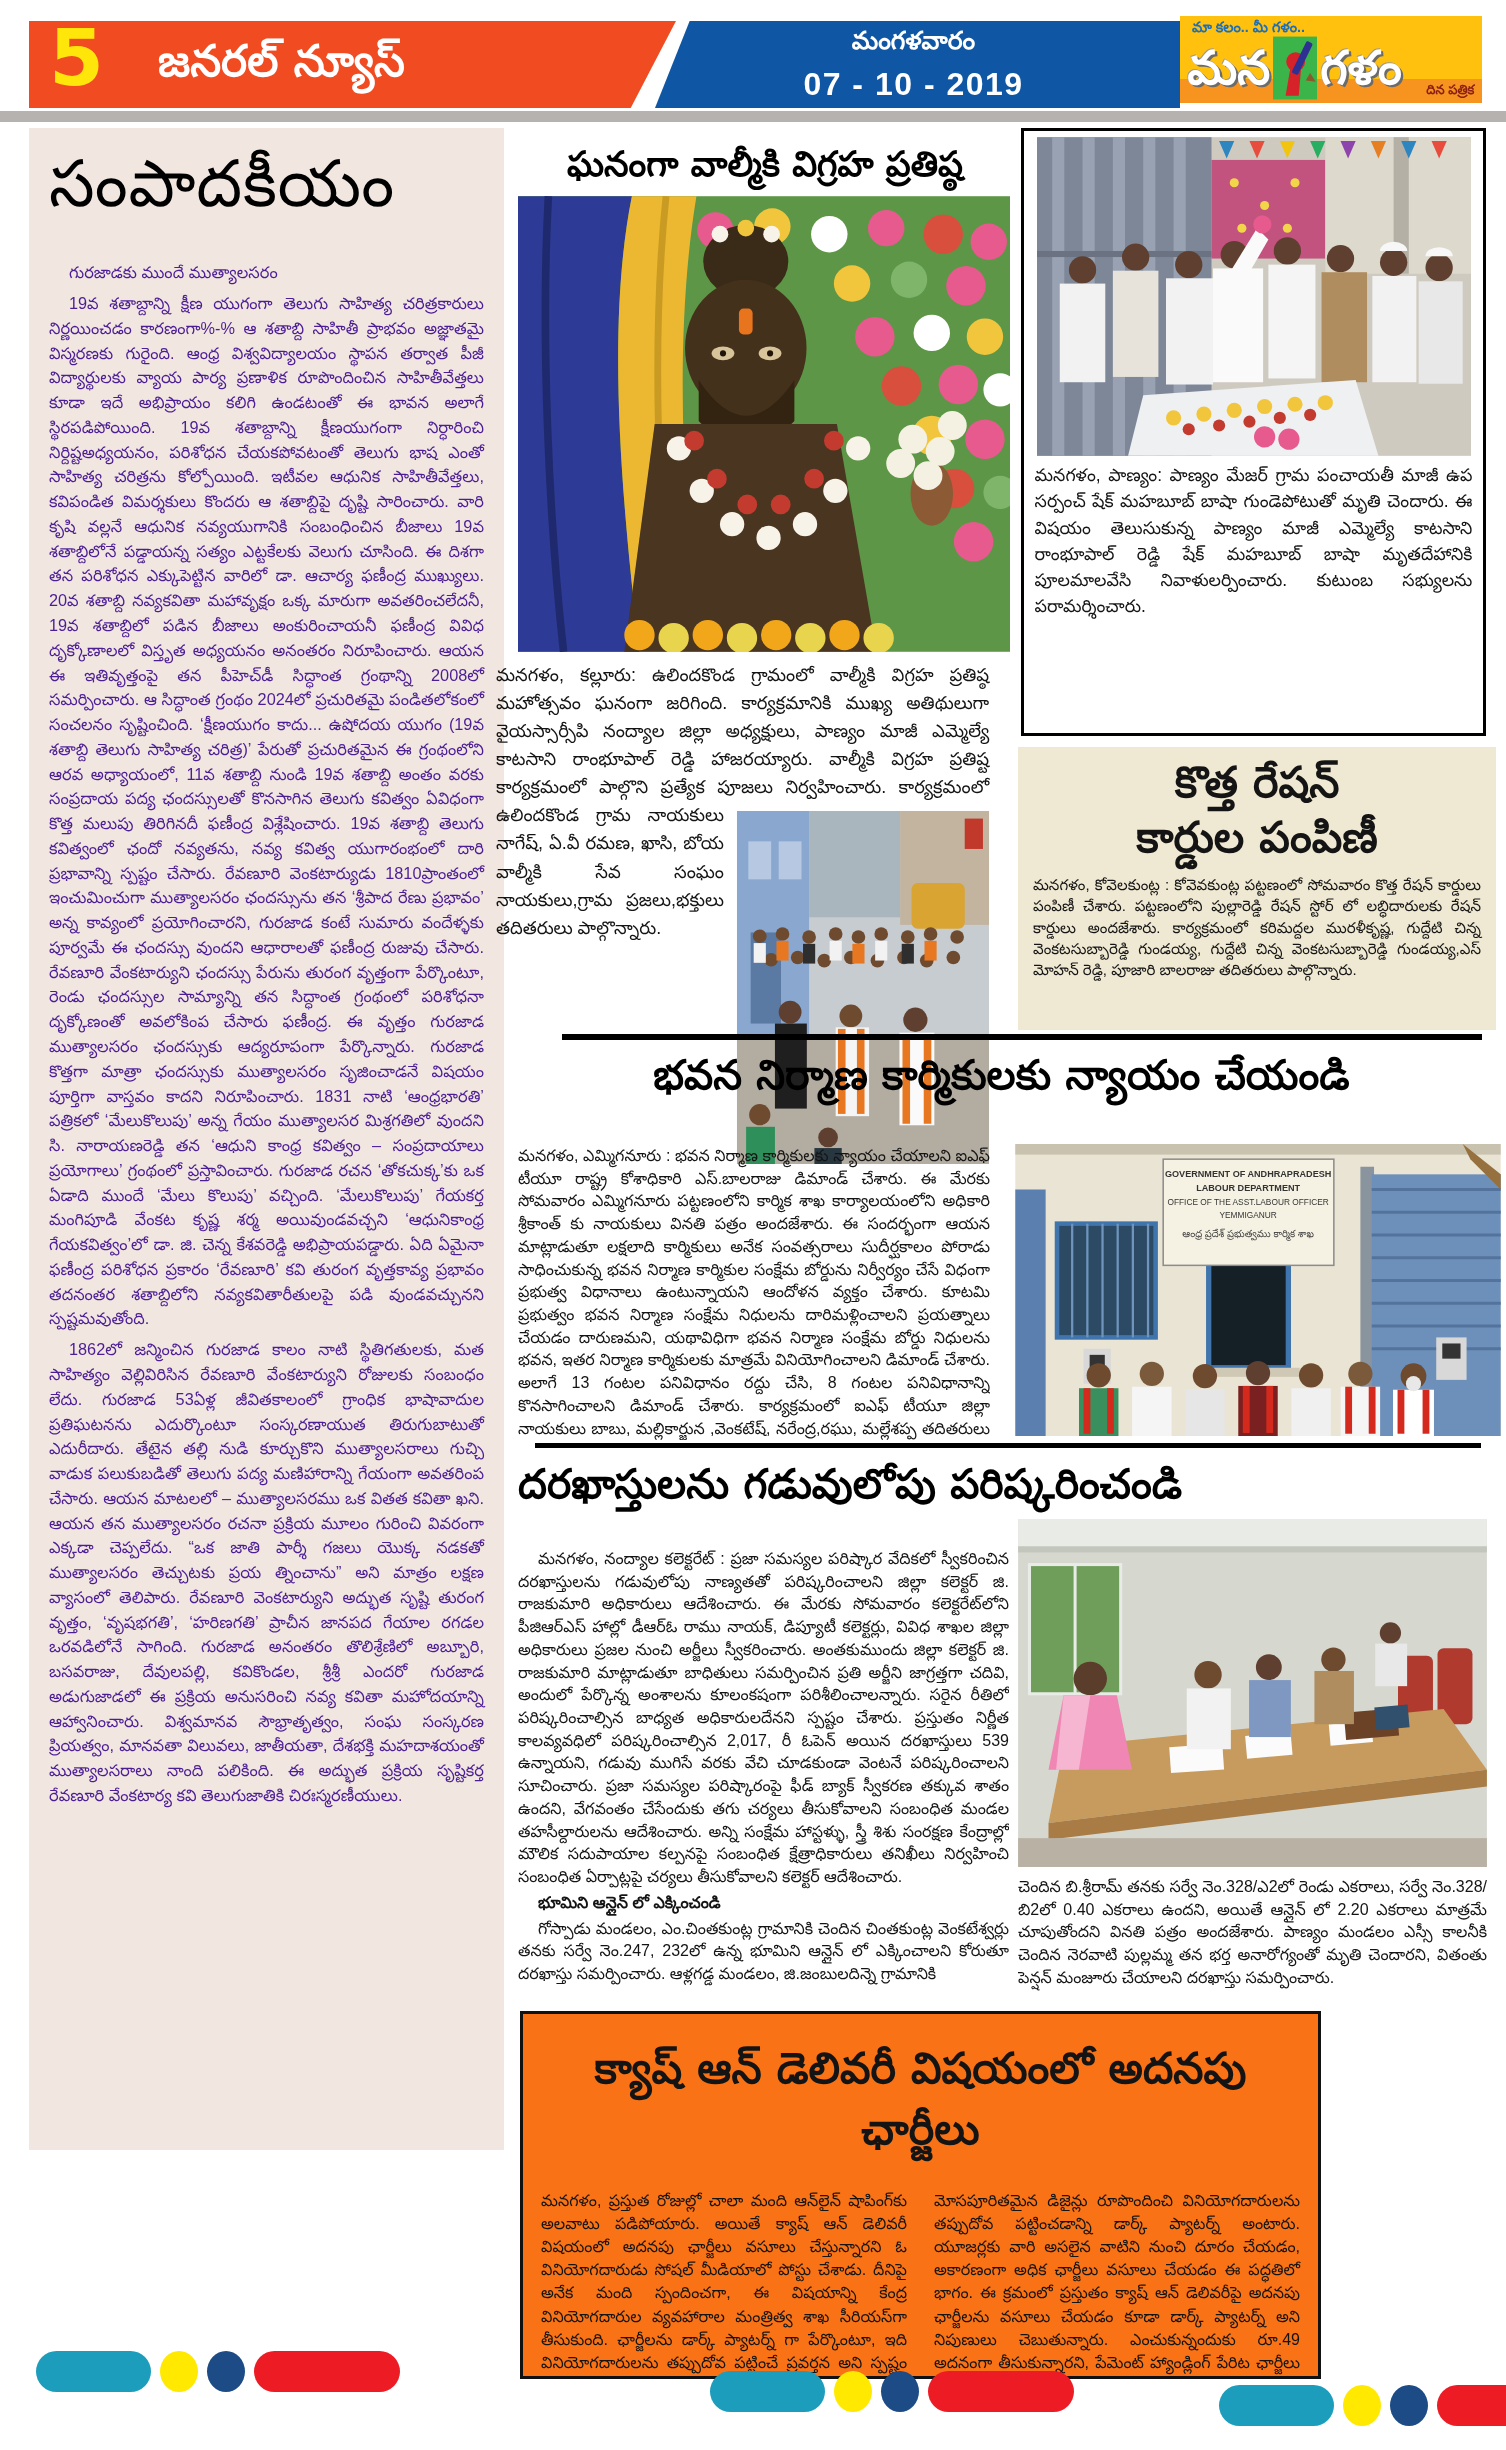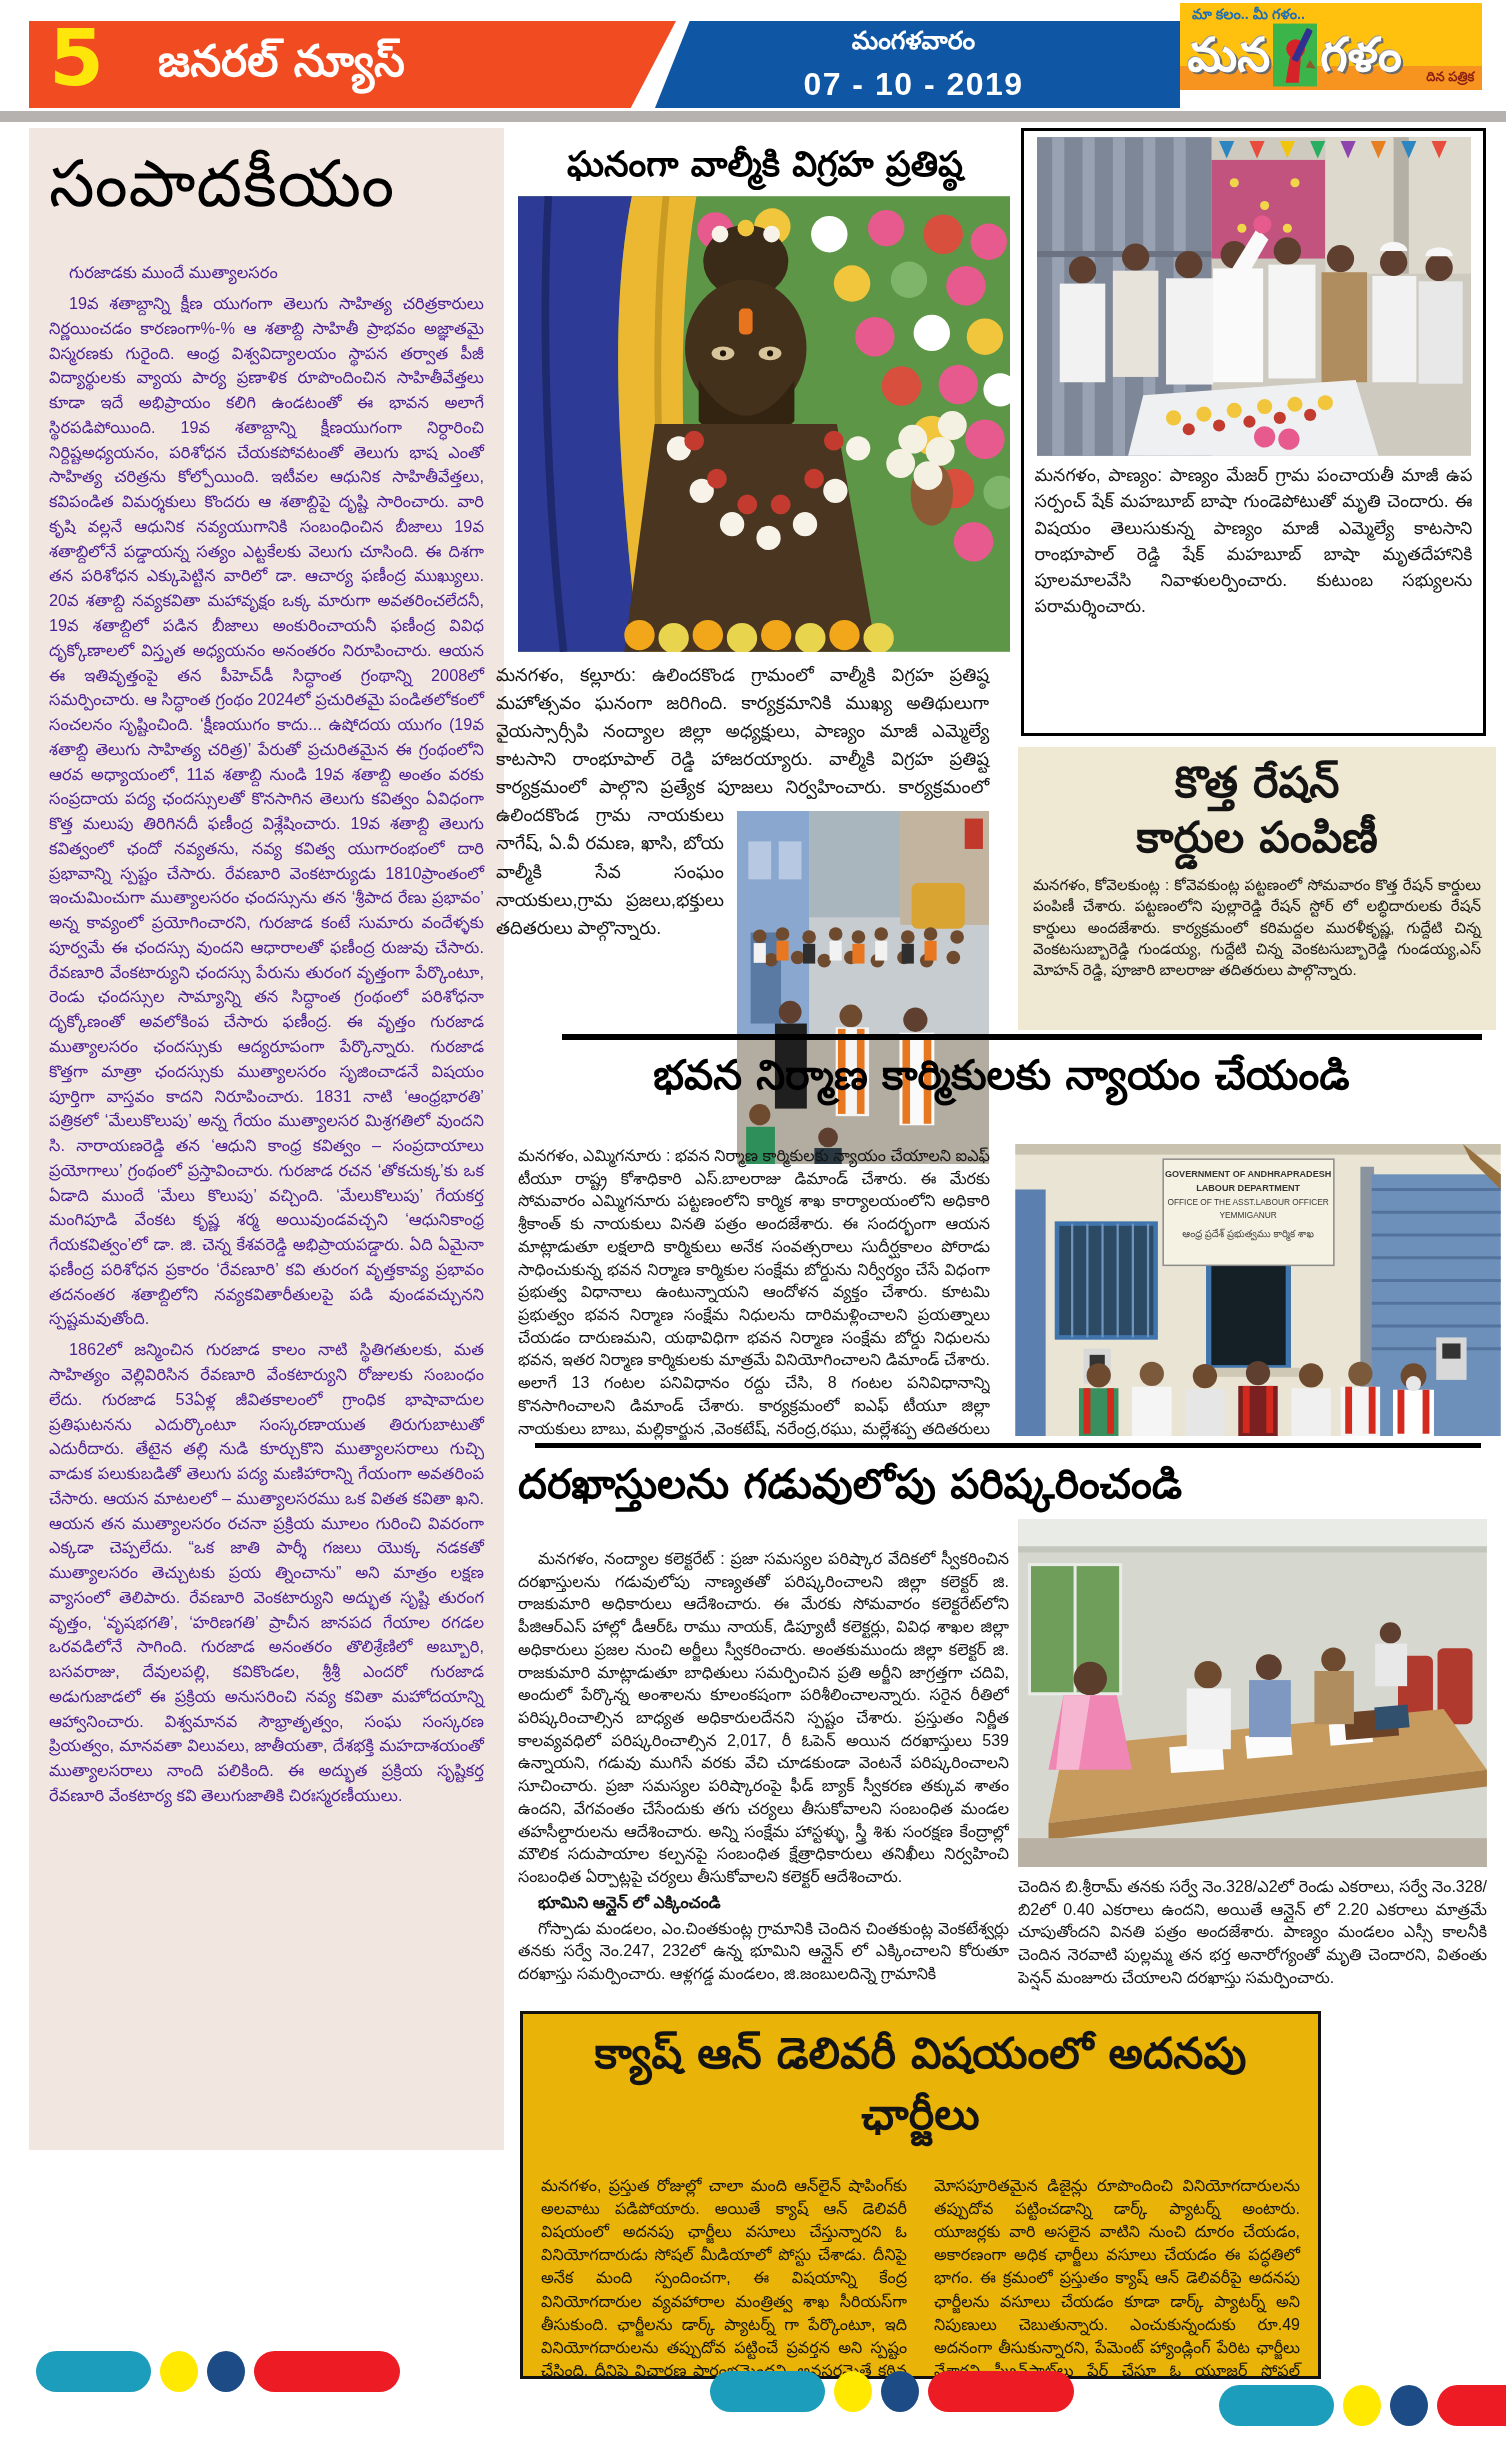--- a/index.html
+++ b/index.html
@@ -12,21 +12,21 @@
               clip-path:polygon(0 0,100% 0,93% 100%,0 100%);z-index:2;}
   .page-num{position:absolute;left:20px;top:-6px;color:#FFE60A;font-size:79px;font-weight:700;
             font-family:"DejaVu Sans","Liberation Sans",sans-serif;line-height:1.1;}
   .section-title{position:absolute;left:129px;top:13.7px;color:#fff;font-size:44px;font-weight:700;
             font-family:"DejaVu Sans","Liberation Sans",sans-serif;}
   .hdr-blue{left:647px;top:21px;width:533px;height:87px;background:#0F57A5;
             clip-path:polygon(8% 0,100% 0,100% 100%,1.5% 100%);z-index:1;
             display:flex;flex-direction:column;align-items:center;justify-content:center;color:#fff;}
   .weekday{font-size:25px;font-weight:700;}
   .date{font-size:32px;font-weight:700;margin-top:4.6px;letter-spacing:1.5px;}
-  .logo-block{left:1180px;top:3px;width:302px;height:87px;
+  .logo-block{left:1180px;top:16px;width:302px;height:87px;
               background:linear-gradient(180deg,#FFC10D 0 72%,#F79420 72% 100%);overflow:hidden;}
   .tagline{position:absolute;left:12px;top:3px;color:#1E6FB8;font-size:14.4px;font-weight:700;}
   .masthead-row{position:absolute;left:7.6px;top:20px;display:flex;align-items:center;gap:3px;}
   .masthead-word{color:#fff;font-size:47px;font-weight:700;line-height:1.1;
                  font-family:"DejaVu Sans","Liberation Sans",sans-serif;
                  text-shadow:2.3px 2.3px 0 #6b6b6b,-0.8px -0.8px 0 #9a9a9a;}
   .masthead-sub{position:absolute;right:7.6px;bottom:3px;color:#8B1E12;font-size:13px;font-weight:700;}
   .gray-bar{left:0;top:111px;width:1507px;height:10.6px;background:#B5B2AF;}
 
   
@@ -65,21 +65,21 @@
                 text-align:justify;overflow:hidden;}
   .apps-headline{left:518px;top:1460px;width:967px;font-size:41px;text-align:left;}
   .apps-col1{left:518px;top:1548px;width:491px;height:450px;font-size:16px;line-height:1.42;
              text-align:justify;overflow:hidden;}
   .apps-sub{font-weight:700;margin:3px 0;text-indent:20px;}
   .apps-p{margin:0;text-indent:20px;}
   .apps-col2{left:1018px;top:1876px;width:469px;height:123px;font-size:16px;line-height:1.42;
              text-align:justify;overflow:hidden;}
 
   .cod-box{left:520px;top:2011px;width:801px;height:368px;border:3px solid #111;
-           box-sizing:border-box;padding:9px 18px;overflow:hidden;background:#eab308;}
+           box-sizing:border-box;padding:24px 18px;overflow:hidden;background:#f97316;}
   .cod-headline{font-size:43px;font-weight:700;text-align:center;margin:4.6px 0 13.7px;
                 font-family:"DejaVu Sans","Liberation Sans",sans-serif;}
   .cod-cols{display:flex;gap:27px;margin-top:24px;}
   .cod-col{flex:1;font-size:16px;line-height:1.45;text-align:justify;}
 
   
   .pill-group{display:flex;align-items:center;gap:9px;}
   .pill{border-radius:30px;}
   .pill-cyan{width:115px;height:41px;background:#1B9DBB;}
   .pill-yellow{width:38px;height:41px;border-radius:50%;background:#FFE900;}

